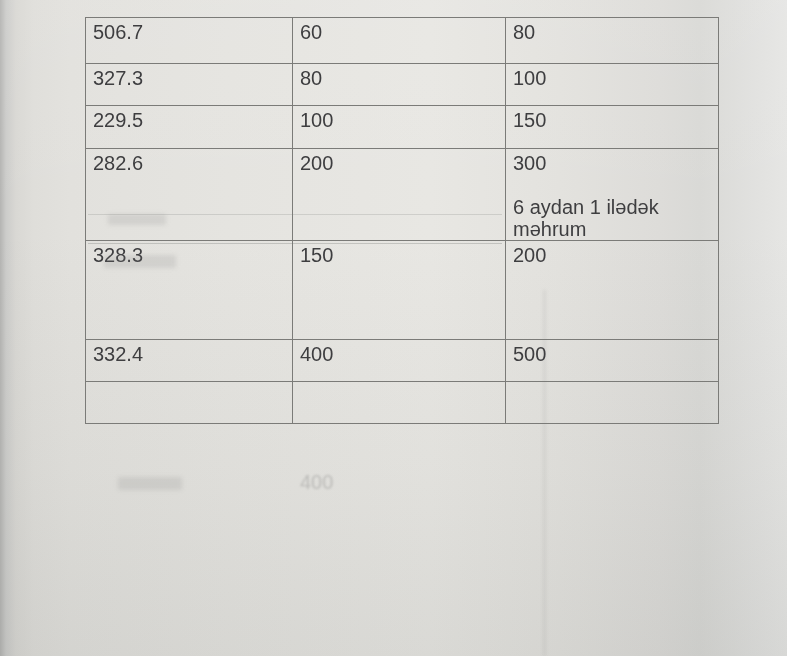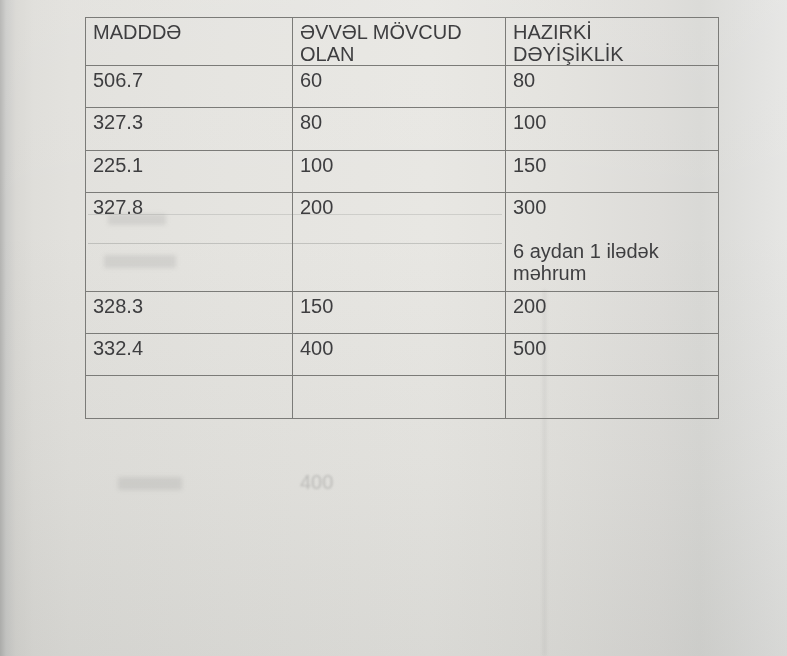--- a/index.html
+++ b/index.html
@@ -97,44 +97,37 @@
 
   <div class="seam"></div>
 
   <table class="doc-table">
     <colgroup>
       <col class="c1">
         <col class="c2">
         <col class="c3">
     </colgroup>
     <tbody>
-        <tr>
-      <td>MADDDƏ</td>
-      <td>ƏVVƏL MÖVCUD
-OLAN</td>
-      <td>HAZIRKİ
-DƏYİŞİKLİK</td>
-    </tr>
     <tr>
       <td>506.7</td>
       <td>60</td>
       <td>80</td>
     </tr>
     <tr>
       <td>327.3</td>
       <td>80</td>
       <td>100</td>
     </tr>
     <tr>
-      <td>225.1</td>
+      <td>229.5</td>
       <td>100</td>
       <td>150</td>
     </tr>
     <tr>
-      <td>327.8</td>
+      <td>282.6</td>
       <td>200</td>
       <td>300
 
 6 aydan 1 ilədək
 məhrum</td>
     </tr>
     <tr>
       <td>328.3</td>
       <td>150</td>
       <td>200</td>

